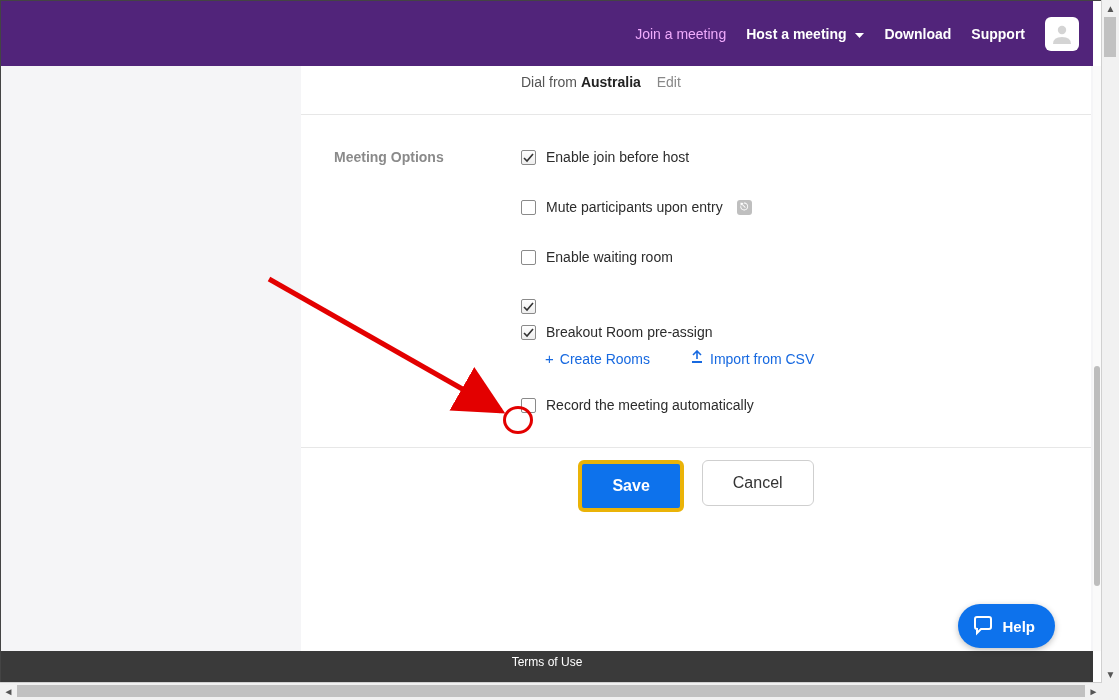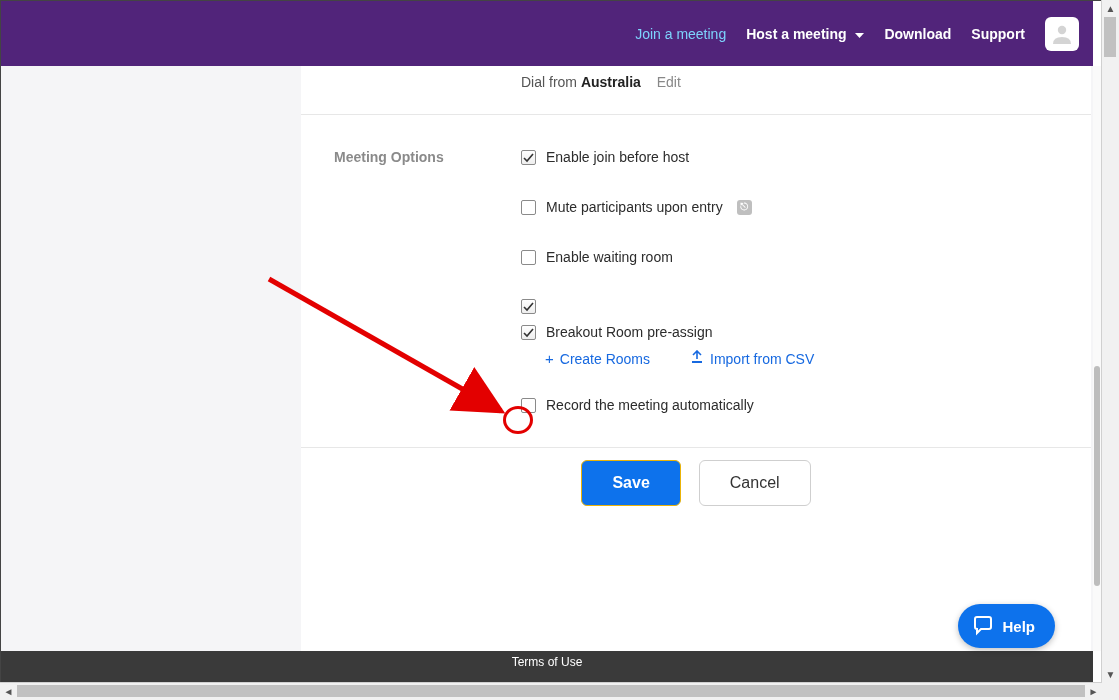--- a/index.html
+++ b/index.html
@@ -27,21 +27,21 @@
   
   .header { position:absolute; left:0; top:0; width:1092px; height:65px; background:#51247A; color:#fff; display:flex; align-items:center; }
   .logo-block { display:flex; align-items:center; margin-left:14px; }
   .crest { width:30px; height:40px; margin-right:10px; flex-shrink:0; }
   .uni-name { display:flex; flex-direction:column; line-height:1.05; }
   .uni-name .l1 { font-size:12px; font-weight:700; letter-spacing:0.3px; }
   .uni-name .l2 { font-size:12px; font-weight:700; letter-spacing:0.3px; }
   .uni-name .l3 { font-size:8px; font-weight:400; letter-spacing:2.5px; margin-top:4px; color:#e8dff0; }
   .nav-right { position:absolute; right:14px; top:0; height:65px; display:flex; align-items:center; gap:20px; }
   .nav-link { font-size:14px; font-weight:600; cursor:pointer; }
-  .nav-link.join { color:#7dd3fc; font-weight:500; }
+  .nav-link.join { color:#f0abfc; font-weight:500; }
   .nav-link.white { color:#fff; }
   .caret { display:inline-block; margin-left:5px; }
   .avatar-box { width:34px; height:34px; background:#fff; border-radius:6px; display:flex; align-items:center; justify-content:center; }
 
   
   .page-area { position:absolute; left:0; top:65px; width:1092px; height:585px; background:#f5f5f7; }
   .sidebar-col { position:absolute; left:0; top:0; width:300px; height:585px; background:#f5f5f7; }
   .panel { position:absolute; left:300px; top:0; width:790px; background:#fff; height:585px; }
 
   .row-top { padding:8px 0 24px 220px; color:#444; font-size:14px; }
@@ -64,21 +64,21 @@
 
   .select-box { width:390px; height:32px; border:1px solid #cfcfcf; border-radius:6px; display:flex; align-items:center; padding:0 12px; justify-content:space-between; color:#333; font-size:14px; margin-bottom:26px; }
   .select-caret { color:#888; }
 
   .sub-links { display:flex; gap:40px; margin-bottom:30px; margin-left:24px; }
   .link { color:#1769e0; font-size:14px; display:flex; align-items:center; gap:6px; cursor:pointer; }
   .plus { font-size:15px; font-weight:400; }
 
   .btn-row { display:flex; gap:18px; justify-content:center; margin-top:12px; margin-bottom:30px; }
   .btn { height:44px; border-radius:6px; padding:0 30px; font-size:16px; display:flex; align-items:center; justify-content:center; cursor:pointer; }
-  .btn.primary { background:#0d72ec; color:#fff; font-weight:600; border:1px solid #eab308; }
+  .btn.primary { background:#0d72ec; color:#fff; font-weight:600; border:4px solid #eab308; }
   .btn.secondary { background:#fff; color:#333; border:1px solid #cfcfcf; }
 
   
   .footer { position:absolute; left:0; top:650px; width:1092px; height:31px; background:#3a3a3a; color:#fff; display:flex; align-items:flex-start; justify-content:center; font-size:12px; padding-top:4px; box-sizing:border-box; }
 
   
   .help-bubble { position:absolute; right:46px; bottom:34px; height:44px; background:#0d72ec; color:#fff; border-radius:22px; display:flex; align-items:center; padding:0 20px 0 14px; gap:8px; font-weight:700; font-size:15px; box-shadow:0 2px 6px rgba(0,0,0,0.25); cursor:pointer; }
 
   
   .anno { position:absolute; pointer-events:none; }

